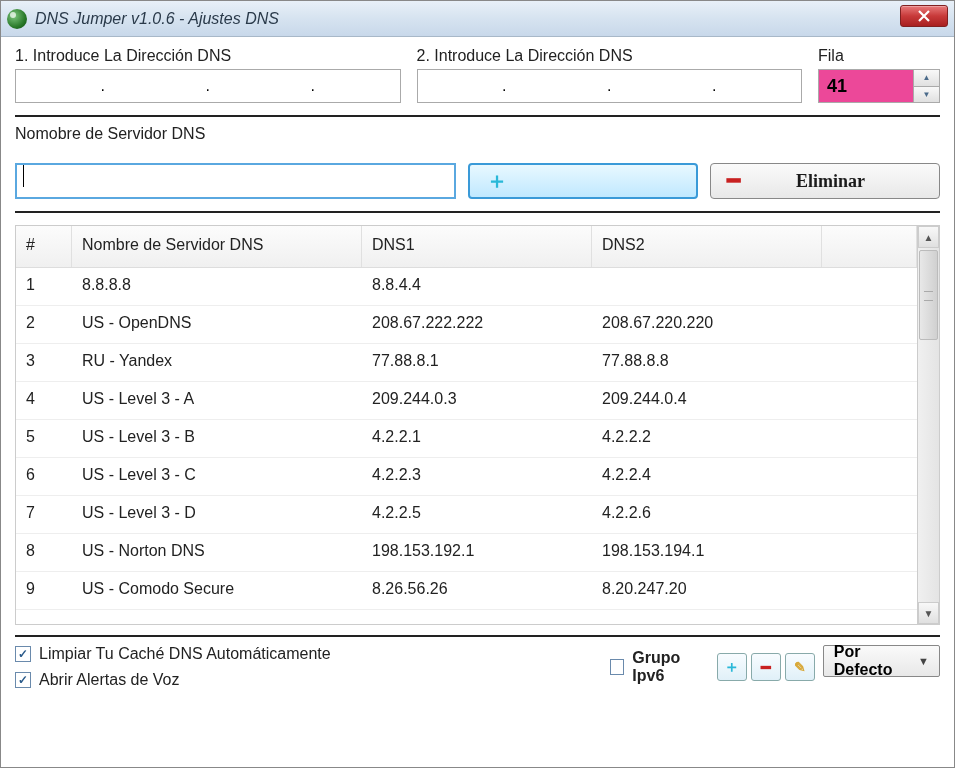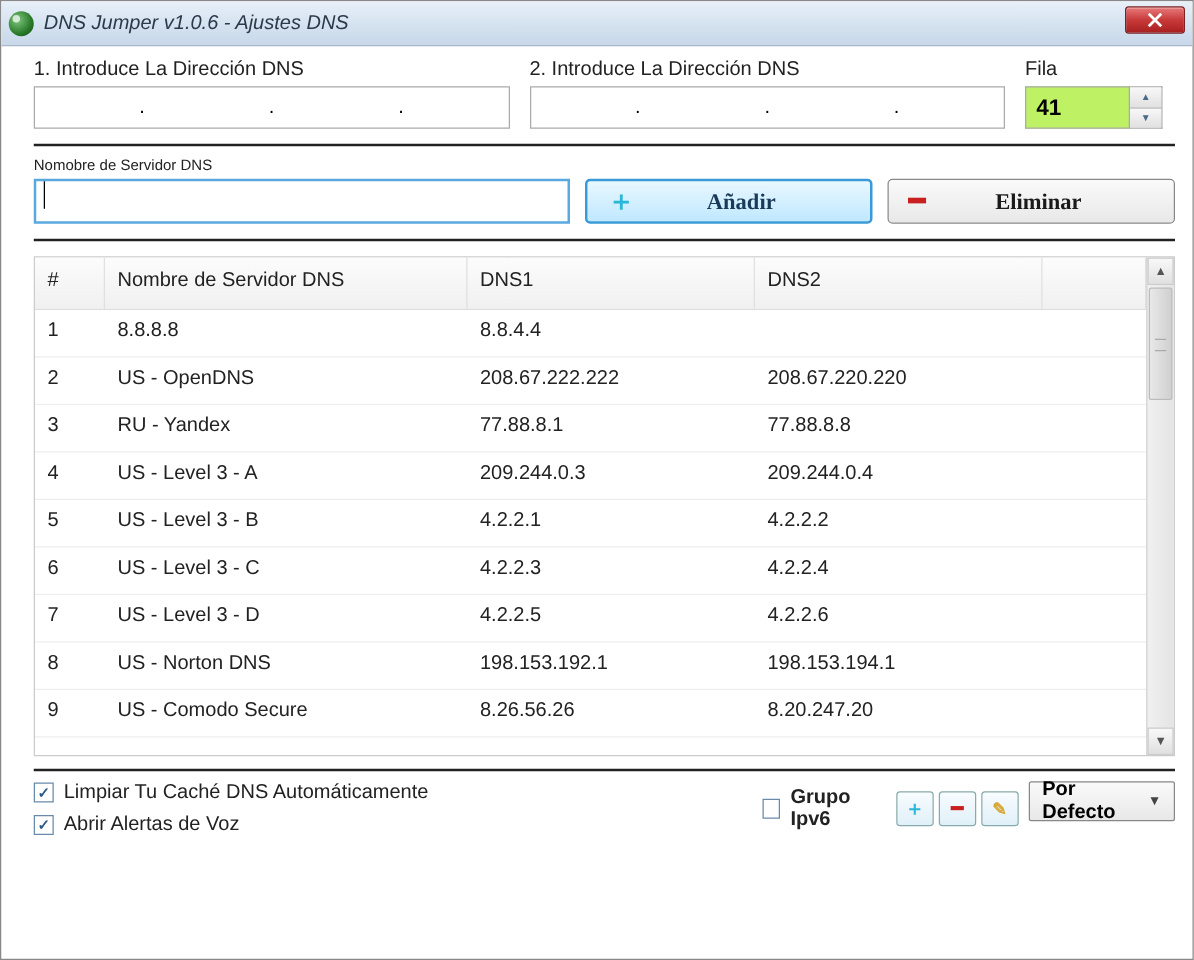--- a/index.html
+++ b/index.html
@@ -50,21 +50,21 @@
   border-radius: 3px;
   color: #fff;
   display: flex;
   align-items: center;
   justify-content: center;
   cursor: pointer;
   box-shadow: inset 0 1px 0 rgba(255,255,255,0.3);
 }
 .close-btn svg { width:12px; height:12px; }
 .content {
-  padding: 10px 14px 8px 26px;
+  padding: 10px 14px 8px 14px;
 }
 .row1 {
   display: flex;
   gap: 16px;
   align-items: flex-end;
 }
 .field-group { flex: 1; }
 .field-group.small { flex: 0 0 120px; }
 .field-label {
   font-size: 16px;
@@ -82,25 +82,25 @@
   padding: 0 8px;
   font-size: 16px;
 }
 .ip-input span { color:#000; }
 .spinner-wrap {
   display:flex;
 }
 .spinner-input {
   border: 1px solid #aaa;
   height: 34px;
-  width: 84px;
+  width: 96px;
   font-size: 18px;
   font-weight: bold;
   padding: 0 8px;
-  background:#bef264;
+  background:#ec4899;
 }
 .spinner-btns {
   display:flex;
   flex-direction:column;
   border:1px solid #aaa;
   border-left:none;
   width:26px;
   height:34px;
 }
 .spin {
@@ -114,23 +114,23 @@
   font-size:8px;
   color:#4a6a8a;
 }
 .spin:first-child { border-bottom:1px solid #aaa; }
 hr.sep {
   margin: 12px 0 8px 0;
   border: none;
   border-top: 2px solid #222;
 }
 .row2-label {
-  font-size: 12px;
+  font-size: 16px;
   color: #222;
-  margin-bottom: 4px;
+  margin-bottom: 20px;
 }
 .row2 {
   display: flex;
   gap: 12px;
   align-items: center;
 }
 .name-input {
   flex: 1;
   height: 36px;
   border: 2px solid #5aa8e0;
@@ -368,21 +368,20 @@
     </div>
   </div>
 
   <hr class="sep">
 
   <div class="row2-label">Nomobre de Servidor DNS</div>
   <div class="row2">
     <div class="name-input"><span class="cursor"></span></div>
     <button class="act-btn add">
       <span class="icon">＋</span>
-      <span class="lbl">Añadir</span>
     </button>
     <button class="act-btn del">
       <span class="icon">━</span>
       <span class="lbl">Eliminar</span>
     </button>
   </div>
 
   <hr class="sep2">
 
   <div class="table-wrap">

